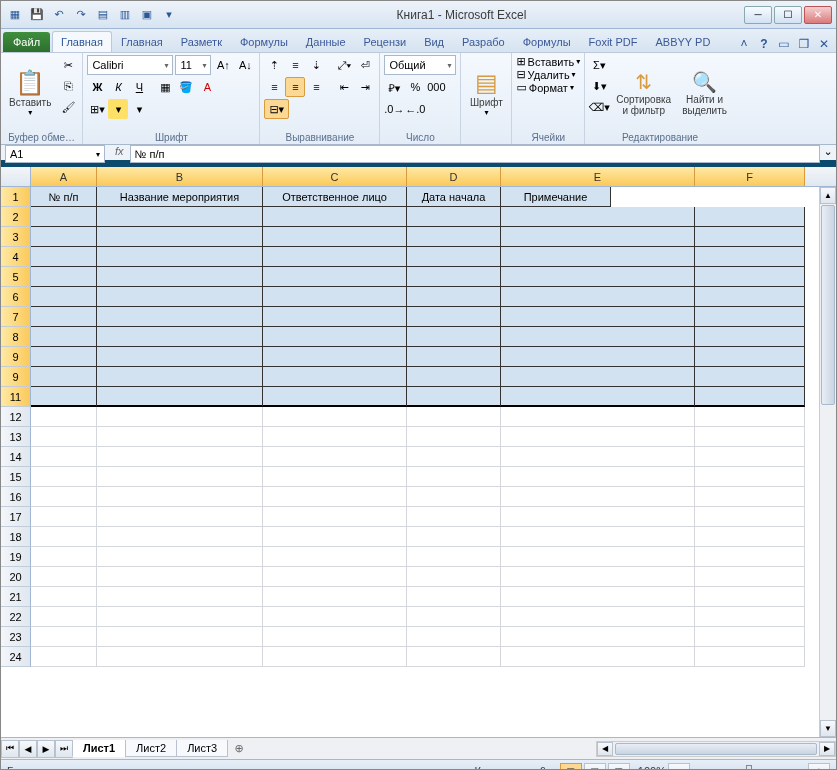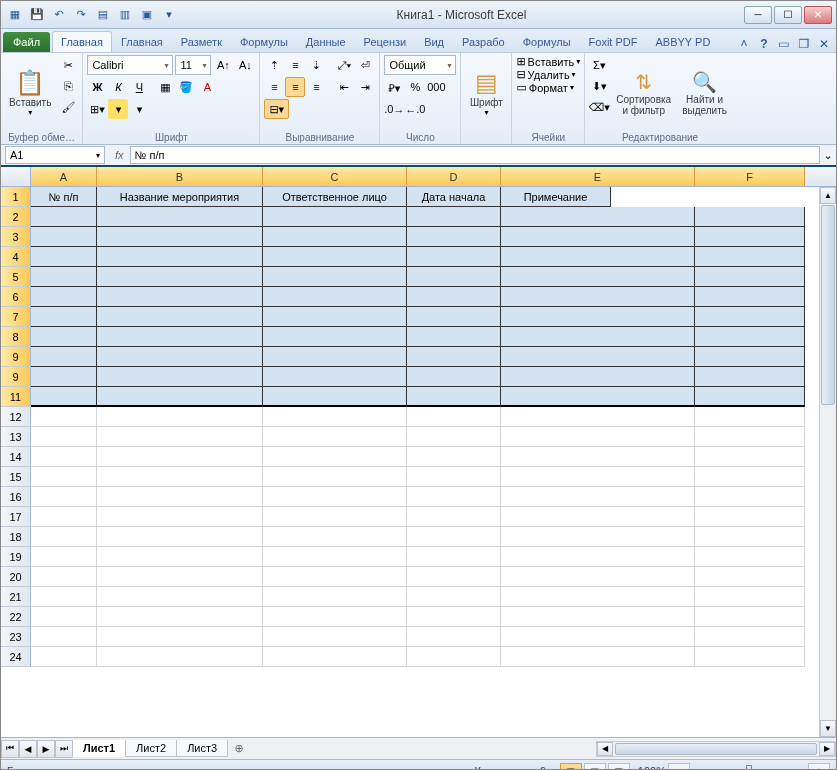--- a/index.html
+++ b/index.html
@@ -32,21 +32,21 @@
 .bigbtn .bicon { font-size: 24px; color: #d89b3e; }
 .bigbtn .blabel { font-size: 10px; color: #3b3b3b; text-align: center; line-height: 1.1; }
 .smallgrid { display: flex; flex-direction: column; gap: 1px; }
 .smallgrid .srow { display: flex; gap: 1px; }
 .sbtn { width: 20px; height: 20px; display: flex; align-items: center; justify-content: center; font-size: 11px; cursor: pointer; border: 1px solid transparent; border-radius: 2px; }
 .sbtn.active { background: #fbd995; border-color: #d89b3e; }
 .combo { height: 20px; border: 1px solid #a9b9cc; background: #fff; font-size: 11px; padding: 0 4px; display: flex; align-items: center; cursor: pointer; }
 .combo .cdrop { margin-left: auto; font-size: 8px; color: #666; }
 
 
-.formulabar { height: 22px; border-bottom: 2px solid #0c4a6e; display: flex; align-items: center; background: #eef3f9; font-size: 11px; }
+.formulabar { height: 22px; border-bottom: 7px solid #0c4a6e; display: flex; background: #eef3f9; font-size: 11px; }
 .namebox { width: 100px; height: 18px; border: 1px solid #a9b9cc; background: #fff; margin: 0 4px; padding: 0 4px; display: flex; align-items: center; }
 .namebox .ndrop { margin-left: auto; font-size: 8px; }
 .fxlabel { font-style: italic; color: #666; margin: 0 6px; }
 .formulainput { flex: 1; height: 18px; border: 1px solid #a9b9cc; background: #fff; padding: 0 4px; display: flex; align-items: center; }
 .expandfx { width: 16px; text-align: center; cursor: pointer; }
 
 
 .gridwrap { position: relative; height: 570px; overflow: hidden; background: #fff; }
 .colheaders { display: flex; height: 20px; background: linear-gradient(#f3f6fa,#e0e7ef); border-bottom: 1px solid #9fb6d4; }
 .rowcol-corner { width: 30px; border-right: 1px solid #9fb6d4; background: linear-gradient(#f3f6fa,#e0e7ef); }

